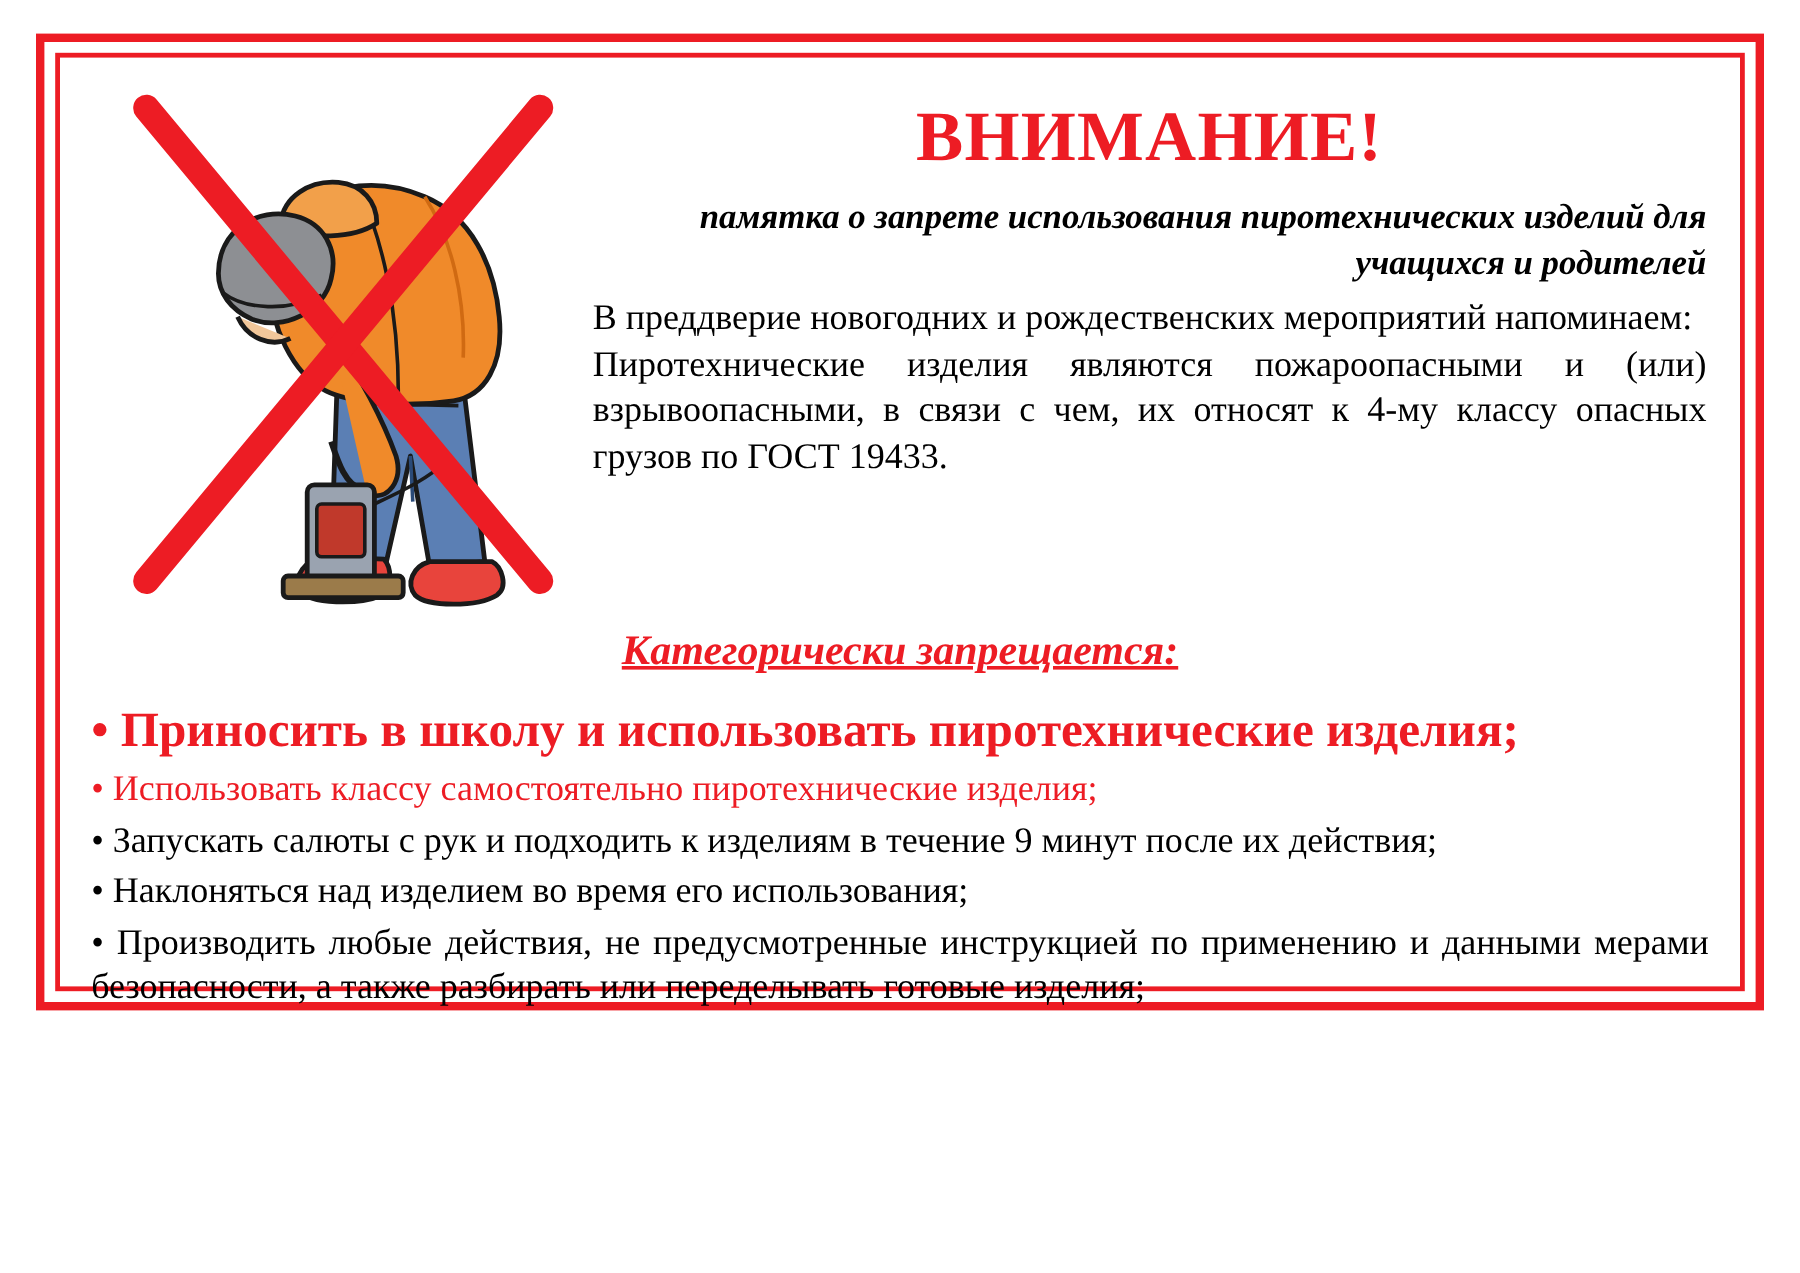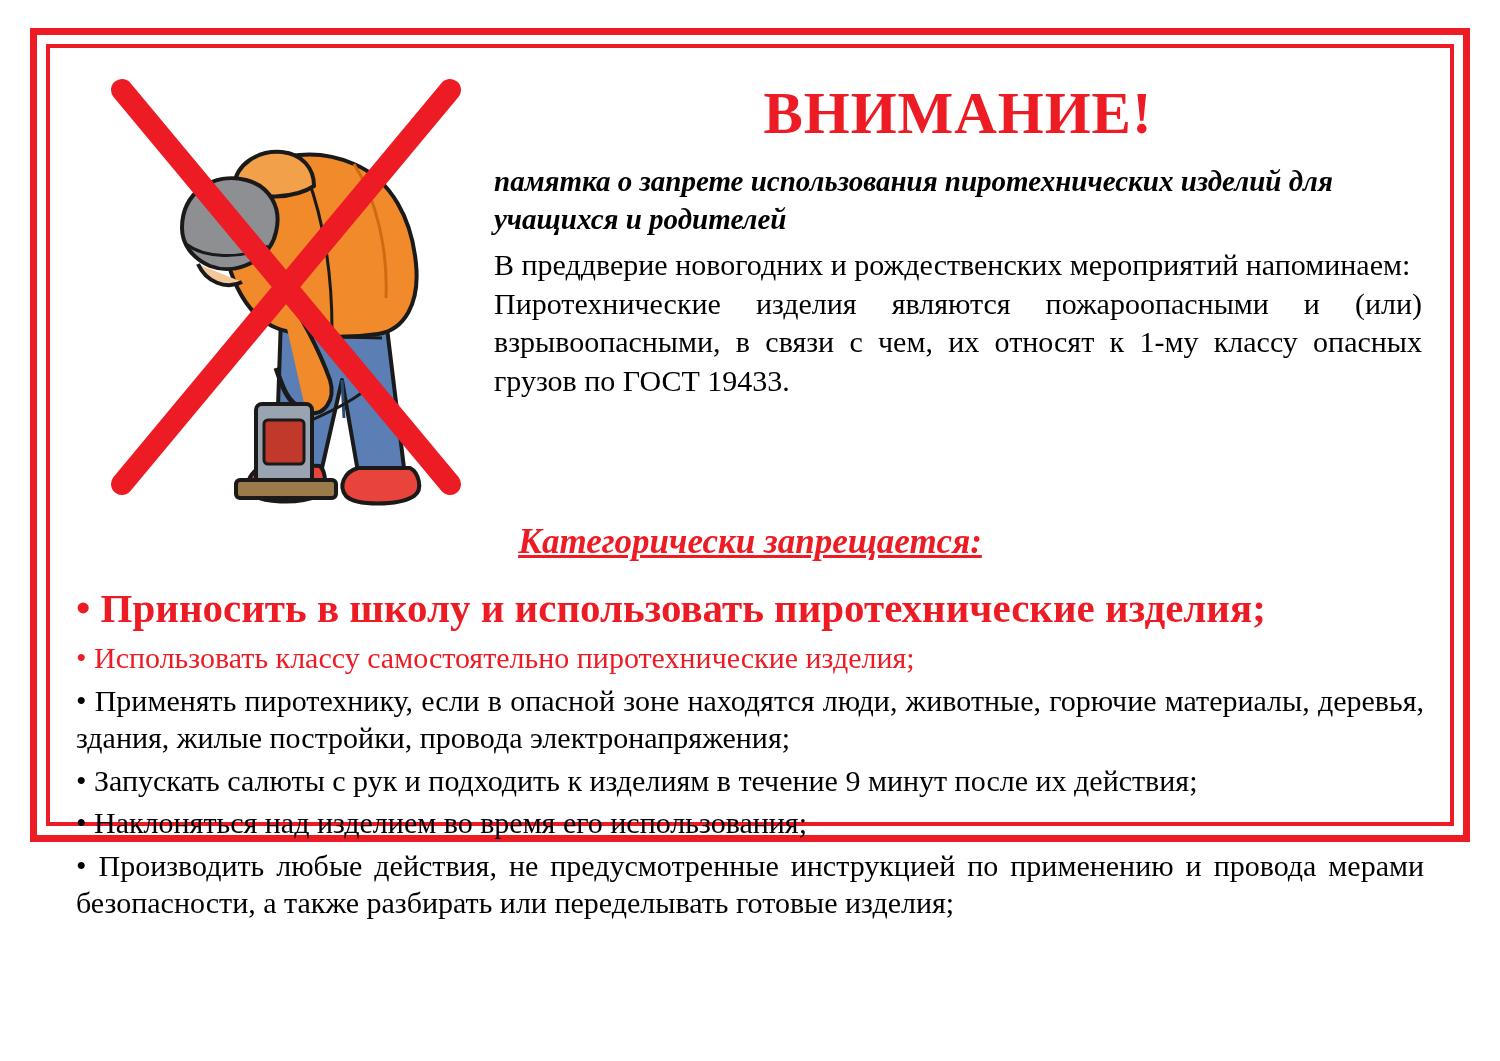--- a/index.html
+++ b/index.html
@@ -73,21 +73,21 @@
     letter-spacing: 1px;
     text-align: center;
     margin: 22px 0 20px 0;
     line-height: 1.0;
   }
 
   .subtitle {
     font-weight: bold;
     font-style: italic;
     font-size: 29px;
-    text-align: left;
+    text-align: right;
     line-height: 1.3;
     color: #000;
     margin: 0 0 8px 0;
   }
 
   .para {
     font-size: 30px;
     line-height: 1.28;
     color: #000000;
     text-align: justify;
@@ -177,30 +177,29 @@
               <line x1="36" y1="22" x2="364" y2="416"></line>
               <line x1="364" y1="22" x2="36" y2="416"></line>
             </g>
           </svg>
         </div>
 
         <div class="header-col">
           <div class="title">ВНИМАНИЕ!</div>
           <div class="subtitle">памятка о запрете использования пиротехнических изделий для учащихся и родителей</div>
           <p class="para">В преддверие новогодних и рождественских мероприятий напоминаем:</p>
-          <p class="para">Пиротехнические изделия являются пожароопасными и (или) взрывоопасными, в связи с чем, их относят к 1-му классу опасных грузов по ГОСТ 19433.</p>
+          <p class="para">Пиротехнические изделия являются пожароопасными и (или) взрывоопасными, в связи с чем, их относят к 4-му классу опасных грузов по ГОСТ 19433.</p>
         </div>
       </div>
 
       <div class="banner">Категорически запрещается:</div>
 
       <div class="list">
         <p class="item red-bold">• Приносить в школу и использовать пиротехнические изделия;</p>
         <p class="item red">• Использовать классу самостоятельно пиротехнические изделия;</p>
-        <p class="item stretch">• Применять пиротехнику, если в опасной зоне находятся люди, животные, горючие материалы, деревья, здания, жилые постройки, провода электронапряжения;</p>
         <p class="item">• Запускать салюты с рук и подходить к изделиям в течение 9 минут после их действия;</p>
         <p class="item">• Наклоняться над изделием во время его использования;</p>
-        <p class="item stretch">• Производить любые действия, не предусмотренные инструкцией по применению и провода мерами безопасности, а также разбирать или переделывать готовые изделия;</p>
+        <p class="item stretch">• Производить любые действия, не предусмотренные инструкцией по применению и данными мерами безопасности, а также разбирать или переделывать готовые изделия;</p>
       </div>
 
     </div>
   </div>
 </div>
 
 </body></html>

